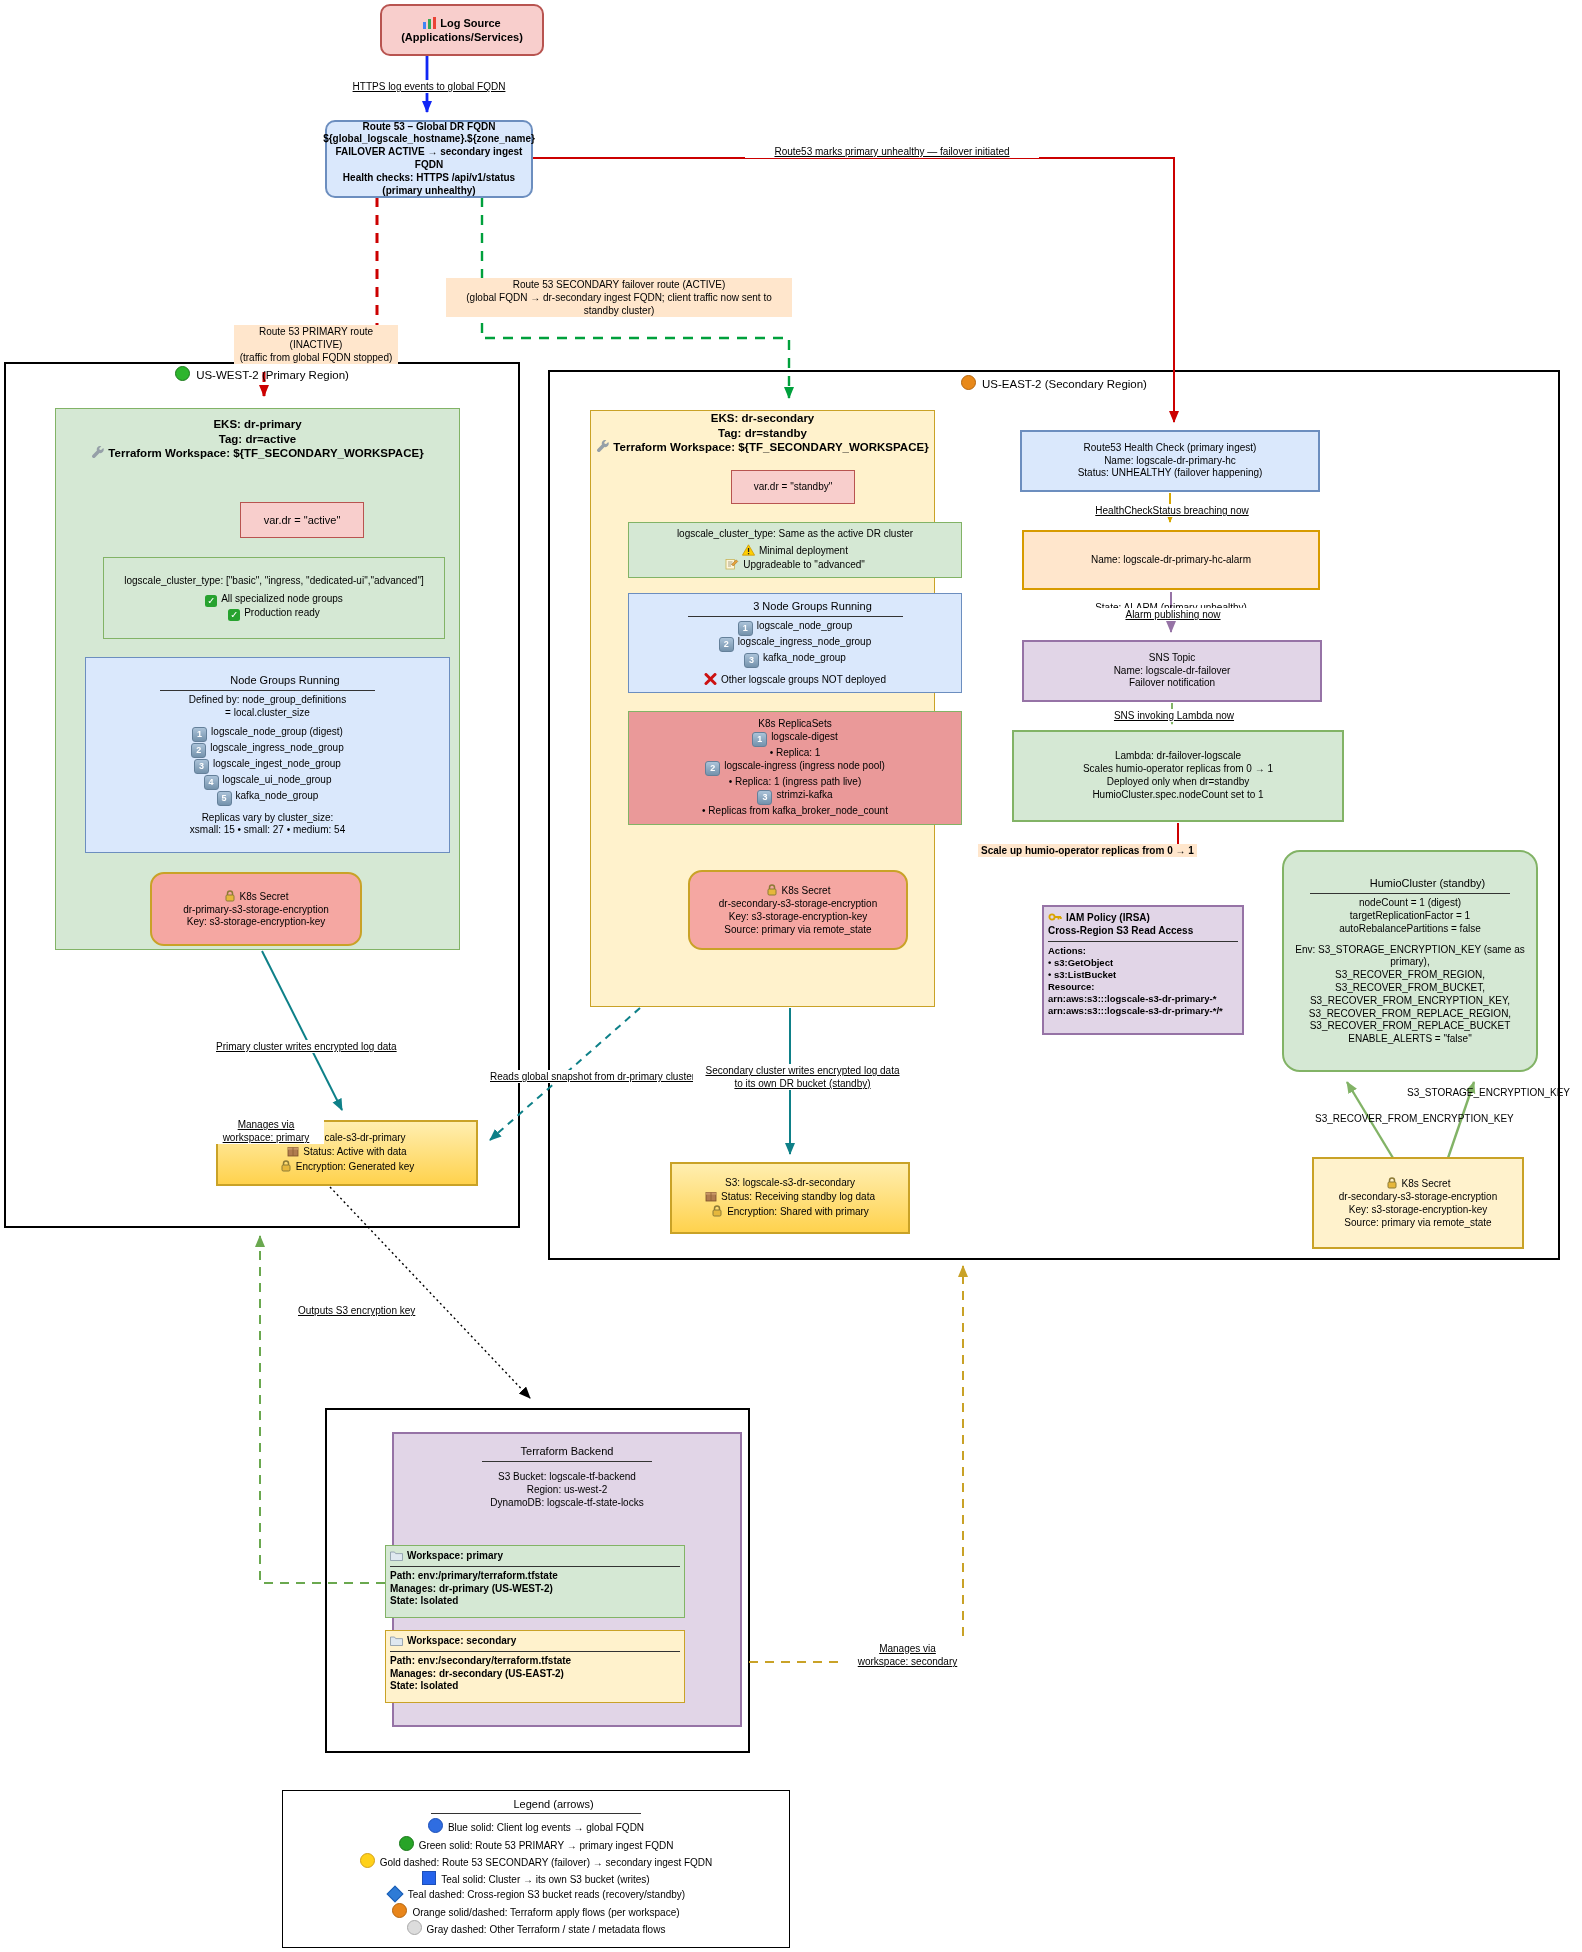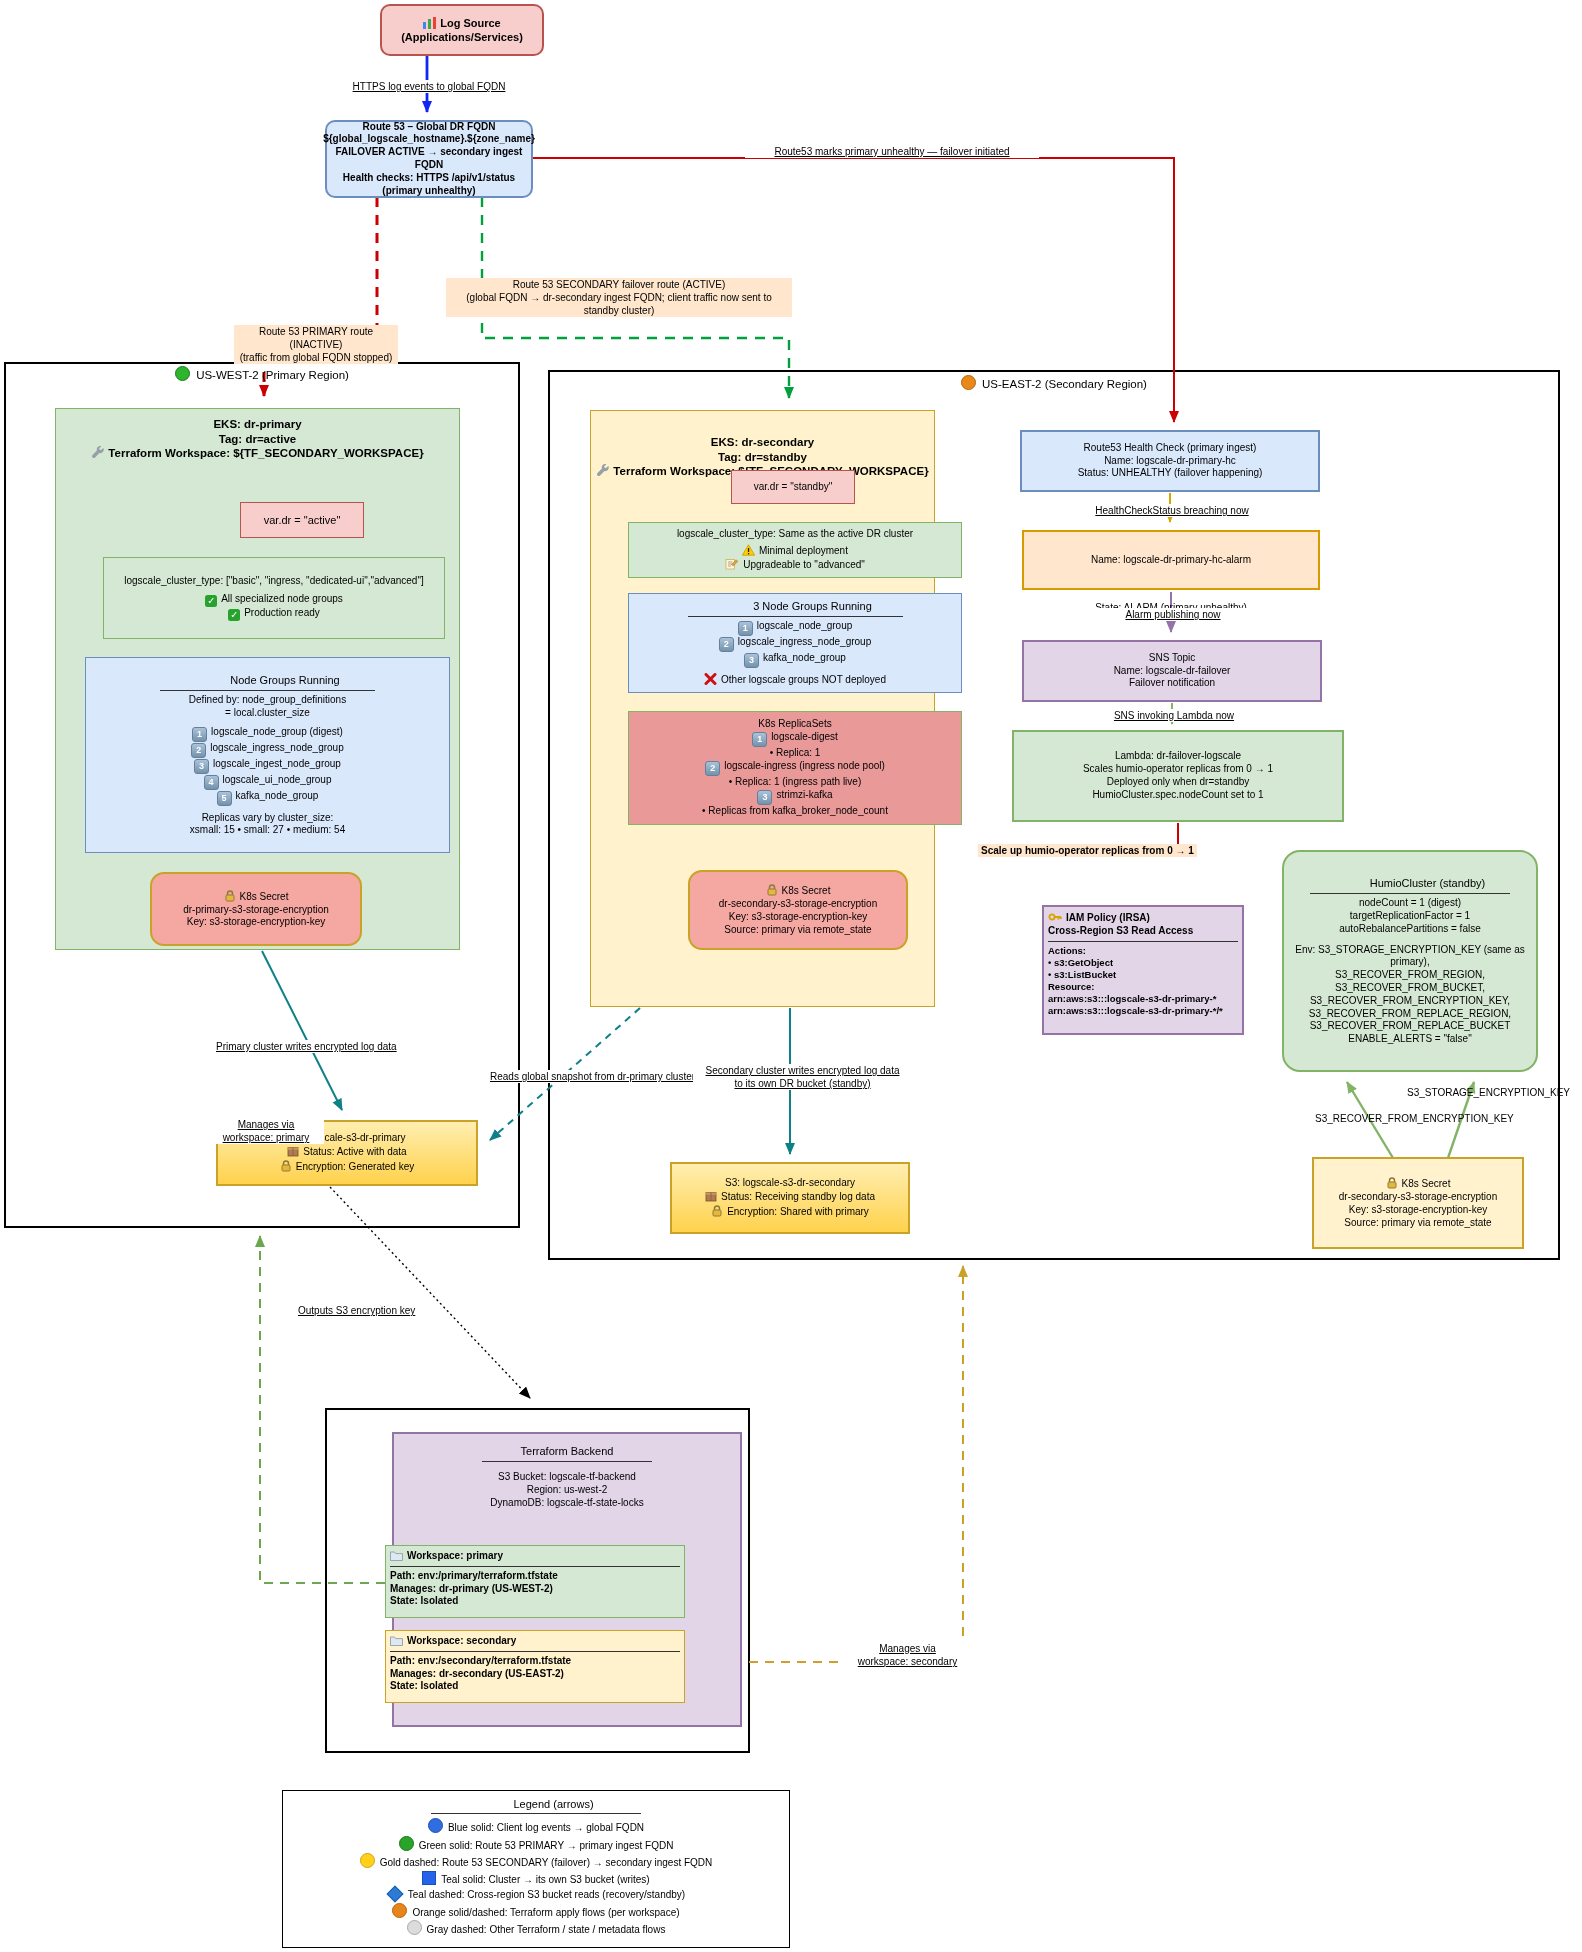--- a/index.html
+++ b/index.html
@@ -181,21 +181,21 @@
             <rect x="1" y="2.5" width="10" height="8.5" fill="#b07c4f" stroke="#7a4f28" stroke-width="0.8"></rect>
             <rect x="1" y="2.5" width="10" height="2.2" fill="#c89666"></rect>
             <path d="M6 2.5 v8.5" stroke="#8a5d33" stroke-width="0.8"></path>
           </svg></span><span>Status: Active with data</span></div>
     <div class="ln"><span class="icon"><svg width="12" height="13">
             <path d="M3.5 6 V4.5 a2.5 2.5 0 0 1 5 0 V6" fill="none" stroke="#8c7a36" stroke-width="1.5"></path>
             <rect x="2" y="6" width="8" height="6" rx="1.2" fill="#e6b73c" stroke="#8c7a36"></rect>
           </svg></span><span>Encryption: Generated key</span></div>
   </div>
 
-  <div class="abs bx cream topbx b f115" style="left:590px;top:410px;width:345px;height:597px;padding-top:24px">
+  <div class="abs bx cream topbx b f115" style="left:590px;top:410px;width:345px;height:597px;padding-top:0">
     <div class="ln">EKS: dr-secondary</div>
     <div class="ln">Tag: dr=standby</div>
     <div class="ln"><span class="icon"><svg width="13" height="13" viewBox="0 0 14 14">
             <path d="M13.2 2.2 L10.9 4.4 9.3 4 8.9 2.4 11.1 0.2 A3.7 3.7 0 0 0 6.4 4.9 L1.7 9.6 a1.9 1.9 0 0 0 2.7 2.7 L9.1 7.6 A3.7 3.7 0 0 0 13.2 2.2 z" fill="#96a0a8"></path>
           </svg></span><span>Terraform Workspace: ${TF_SECONDARY_WORKSPACE}</span></div>
   </div>
 
   <div class="abs bx pink f10" style="left:731px;top:470px;width:124px;height:34px">var.dr = "standby"</div>
 
   <div class="abs bx green f10" style="left:628px;top:522px;width:334px;height:56px">

